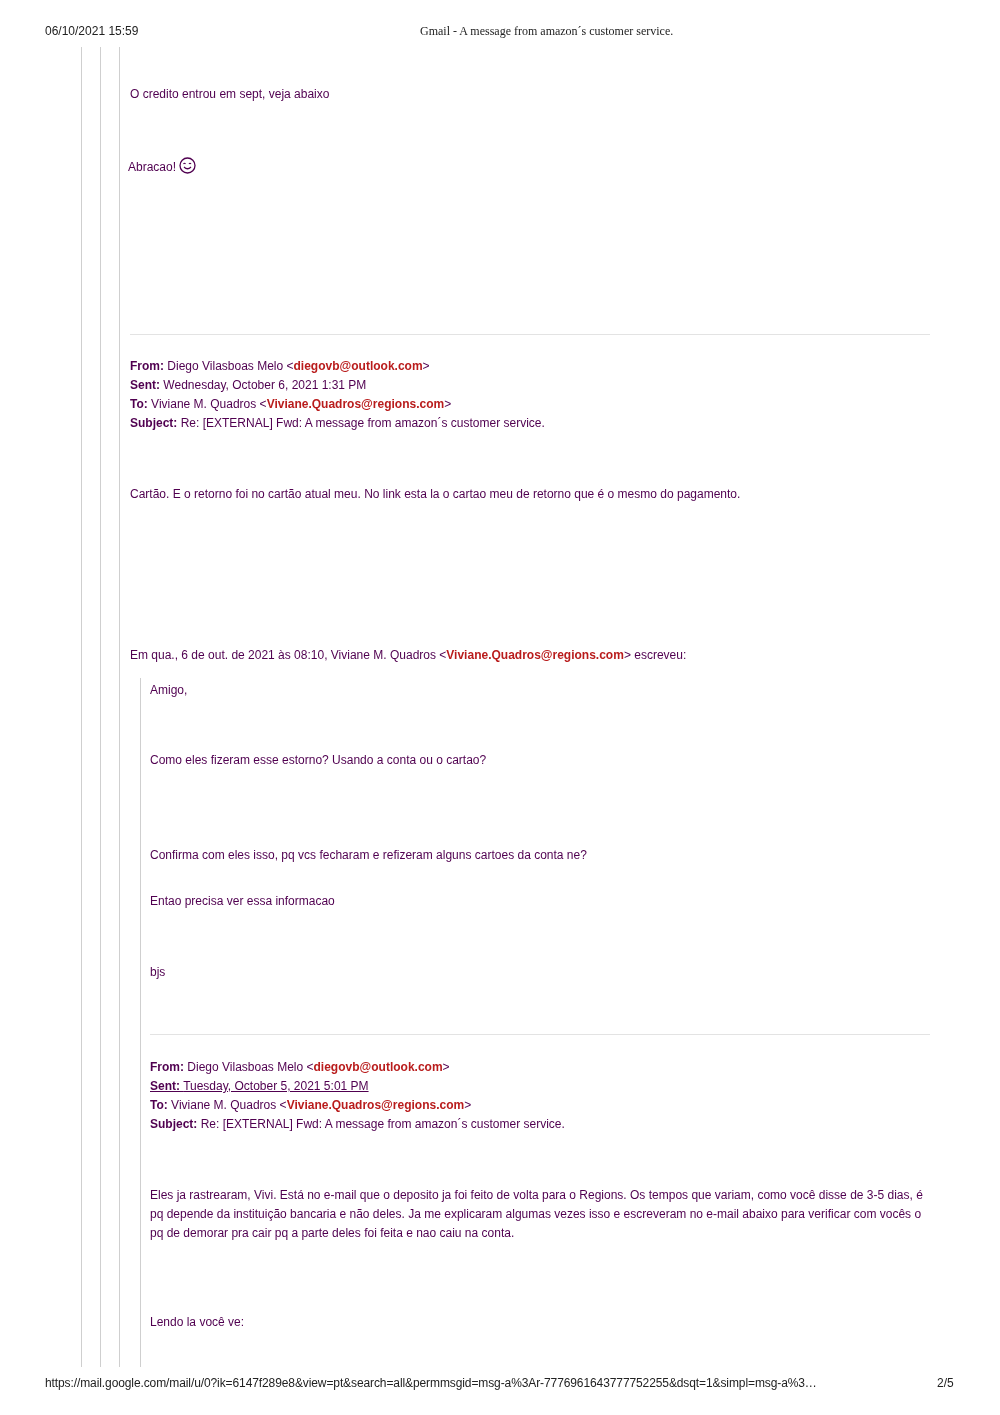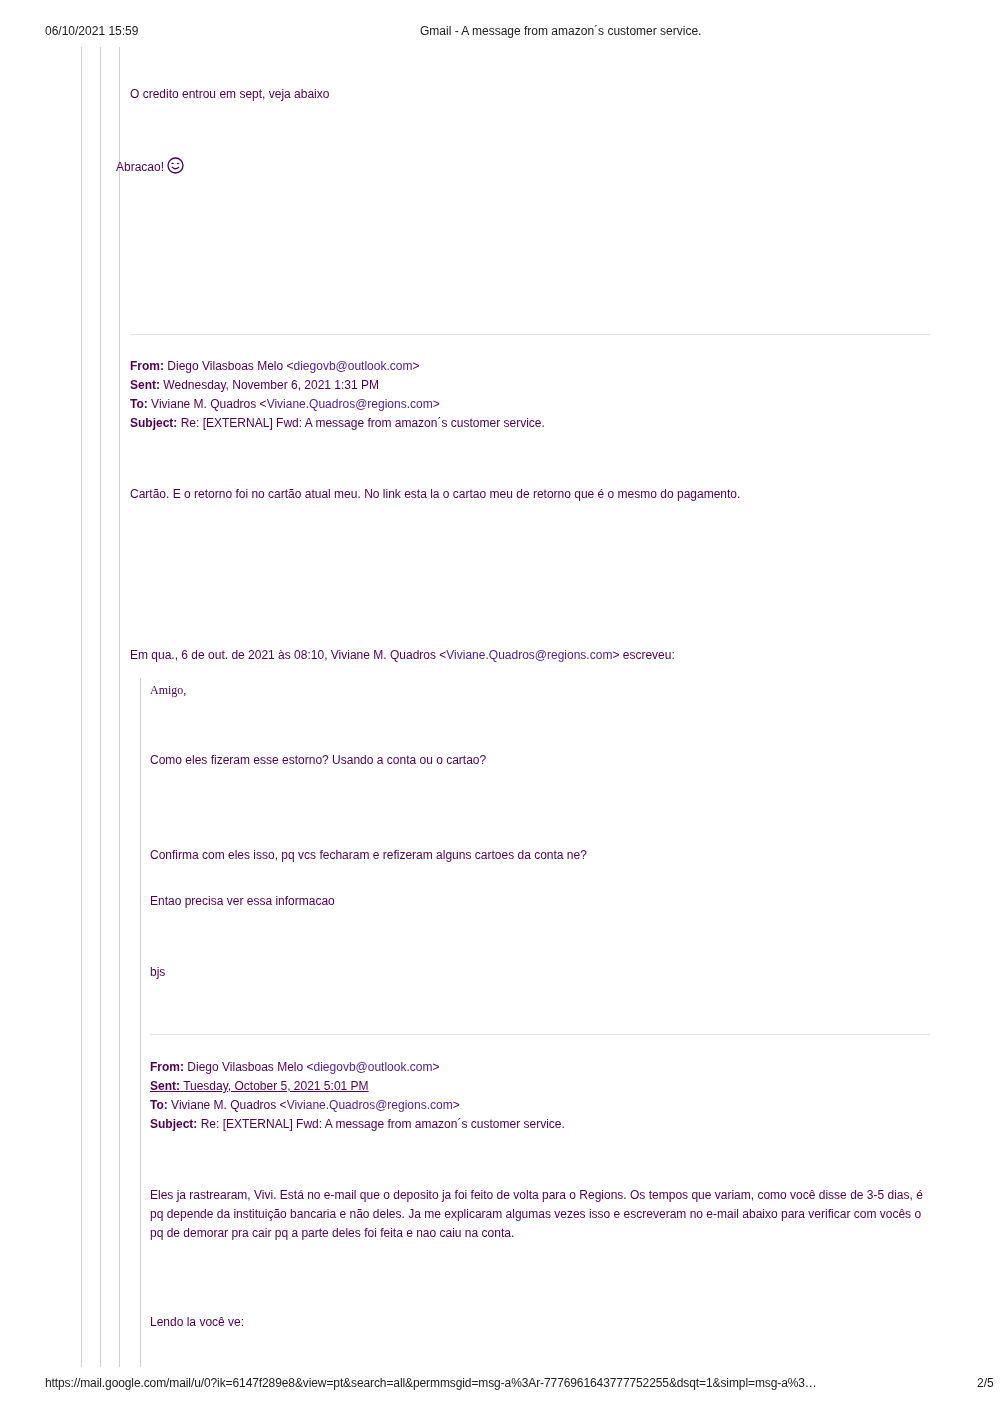--- a/index.html
+++ b/index.html
@@ -9,98 +9,98 @@
       position: relative;
       background: #ffffff;
       font-family: "Liberation Sans", "DejaVu Sans", sans-serif;
       overflow: hidden;
     }
     .print-header {
       position: absolute; top: 24px; left: 0; width: 1000px;
       font-size: 12px; color: #222;
     }
     .print-header .date { position: absolute; left: 45px; }
-    .print-header .title { position: absolute; left: 420px; }
+    .print-header .title { position: absolute; left: 420px; font-family: Liberation Serif, serif; }
     .print-footer {
       position: absolute; top: 1376px; left: 0; width: 1000px;
       font-size: 12px; color: #222;
     }
     .print-footer .url { position: absolute; left: 45px; white-space: nowrap; letter-spacing: -0.1px; }
-    .print-footer .page { position: absolute; left: 937px; margin-left: 40px; }
+    .print-footer .page { position: absolute; left: 937px; }
 
     .vline {
       position: absolute; width: 1px; background: #cfcfcf;
     }
     .hrule {
       position: absolute; height: 1px; background: #e3e3e3;
     }
     .txt {
       position: absolute;
       font-size: 12px;
       color: #500050;
       line-height: 19px;
       white-space: nowrap;
     }
     .txt.wrap { white-space: normal; }
     .lbl { font-weight: bold; }
-    a.link { color: #4c1d95; text-decoration: none; }
+    a.link { color: #b91c1c; text-decoration: none; font-weight: bold; }
     .emoji {
       display: inline-block; width: 17px; height: 17px;
       vertical-align: -3px; margin-left: 3px;
     }
   </style>
 </head>
 <body>
 
 <div class="print-header">
   <span class="date">06/10/2021 15:59</span>
   <span class="title">Gmail - A message from amazon´s customer service.</span>
 </div>
 
 <div class="vline" style="left:81px; top:47px; height:1320px;"></div>
 <div class="vline" style="left:100px; top:47px; height:1320px;"></div>
 <div class="vline" style="left:119px; top:47px; height:1320px;"></div>
 <div class="vline" style="left:140px; top:678px; height:689px;"></div>
 
 <div class="txt" style="left:130px; top:85px;">O credito entrou em sept, veja abaixo</div>
-<div class="txt" style="left:116px; top:157px;">
+<div class="txt" style="left:128px; top:157px;">
   <span>Abracao!</span><span class="emoji"><svg width="17" height="17" viewBox="0 0 17 17">
         <circle cx="8.5" cy="8.5" r="7.5" fill="none" stroke="#500050" stroke-width="1.3"></circle>
         <path d="M4.5 7 q1 -1.6 2 0" fill="none" stroke="#500050" stroke-width="1.1"></path>
         <path d="M10 7 q1 -1.6 2 0" fill="none" stroke="#500050" stroke-width="1.1"></path>
         <path d="M5 10 q3.5 3.5 7 0" fill="none" stroke="#500050" stroke-width="1.2"></path>
       </svg></span>
 </div>
 
 <div class="hrule" style="left:130px; top:334px; width:800px;"></div>
 
 <div class="txt" style="left:130px; top:357px;">
   <span class="lbl">From:</span>
   <span>Diego Vilasboas Melo &lt;</span><a class="link">diegovb@outlook.com</a><span>&gt;</span>
 </div>
 <div class="txt" style="left:130px; top:376px;">
   <span class="lbl">Sent:</span>
-  <span>Wednesday, November 6, 2021 1:31 PM</span>
+  <span>Wednesday, October 6, 2021 1:31 PM</span>
 </div>
 <div class="txt" style="left:130px; top:395px;">
   <span class="lbl">To:</span>
   <span>Viviane M. Quadros &lt;</span><a class="link">Viviane.Quadros@regions.com</a><span>&gt;</span>
 </div>
 <div class="txt" style="left:130px; top:414px;">
   <span class="lbl">Subject:</span>
   <span>Re: [EXTERNAL] Fwd: A message from amazon´s customer service.</span>
 </div>
 
 <div class="txt wrap" style="left:130px; top:485px; width:760px;">Cartão. E o retorno foi no cartão atual meu. No link esta la o cartao meu de retorno que é o mesmo do pagamento.</div>
 
 <div class="txt" style="left:130px; top:646px;">
   <span>Em qua., 6 de out. de 2021 às 08:10, Viviane M. Quadros &lt;</span><a class="link">Viviane.Quadros@regions.com</a><span>&gt; escreveu:</span>
 </div>
 
-<div class="txt" style="left:150px; top:681px;font-family:Liberation Serif, serif;">Amigo,</div>
+<div class="txt" style="left:150px; top:681px;">Amigo,</div>
 <div class="txt" style="left:150px; top:751px;">Como eles fizeram esse estorno? Usando a conta ou o cartao?</div>
 <div class="txt" style="left:150px; top:822px;margin-top:24px;">Confirma com eles isso, pq vcs fecharam e refizeram alguns cartoes da conta ne?</div>
 <div class="txt" style="left:150px; top:892px;">Entao precisa ver essa informacao</div>
 <div class="txt" style="left:150px; top:963px;">bjs</div>
 
 <div class="hrule" style="left:150px; top:1034px; width:780px;"></div>
 
 <div class="txt" style="left:150px; top:1058px;">
   <span class="lbl">From:</span>
   <span>Diego Vilasboas Melo &lt;</span><a class="link">diegovb@outlook.com</a><span>&gt;</span>

